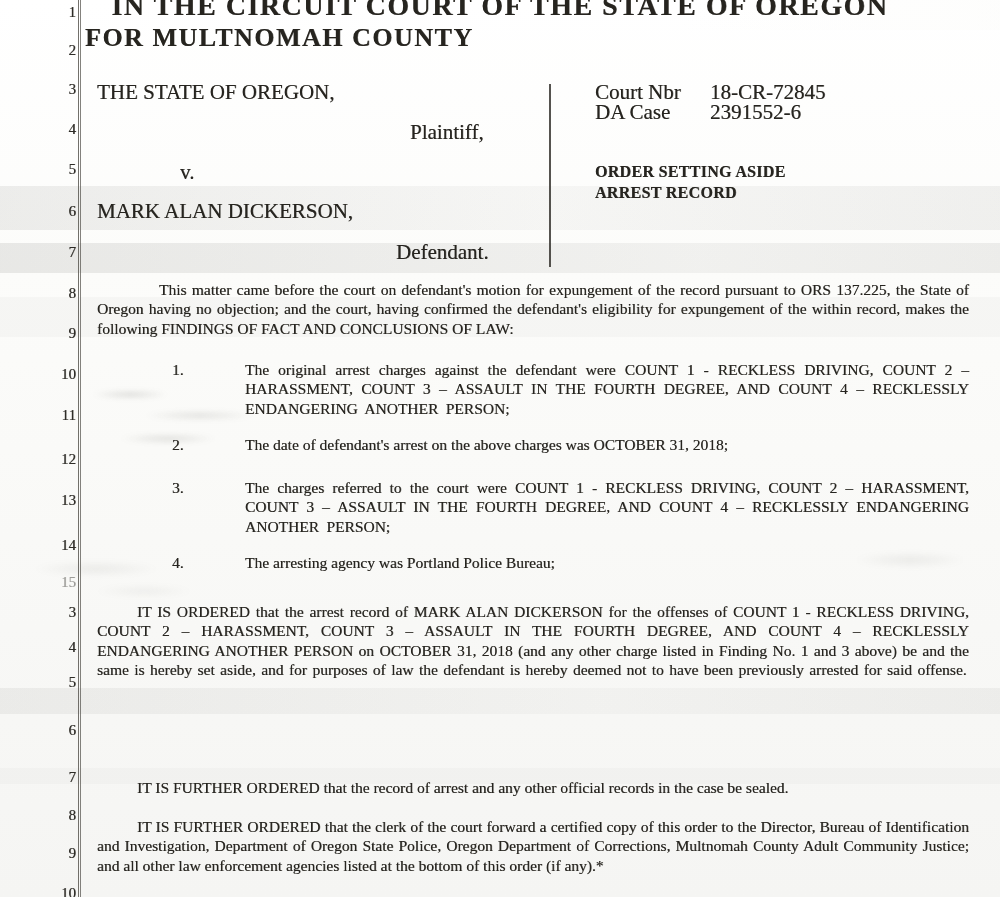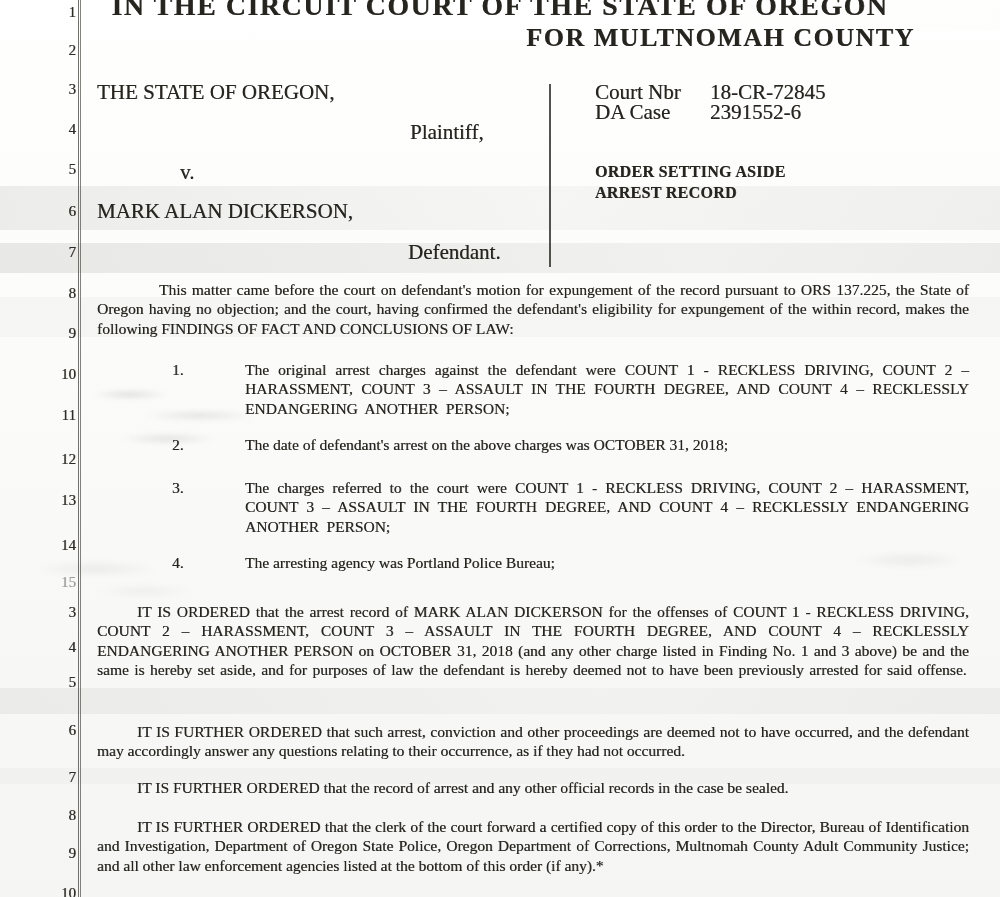--- a/index.html
+++ b/index.html
@@ -43,21 +43,21 @@
   .vrule-caption { position:absolute; left:549px; top:84px; width:2px; height:183px; background:rgba(55,53,48,.85); }
 
   
   .lineno { position:absolute; left:40px; width:36px; text-align:right;
     font-size:15px; line-height:18px; color:#2e2c27; }
   .lineno.faded { opacity:.45; }
 
   
   .header1 { position:absolute; left:85px; top:-10px; width:830px; text-align:center;
     font-size:28px; font-weight:bold; letter-spacing:1.5px; white-space:nowrap; }
-  .header2 { position:absolute; left:85px; top:23px; width:830px; text-align:right;
+  .header2 { position:absolute; left:85px; top:23px; width:830px; text-align:left;
     font-size:26px; font-weight:bold; letter-spacing:1.5px; white-space:nowrap; }
 
   
   .cap { position:absolute; font-size:21px; line-height:19px; white-space:nowrap; }
   .cap-bold { font-weight:bold; font-size:16px; letter-spacing:.3px;text-align:center; }
 
   
   .para { position:absolute; left:97px; width:872px; font-size:15.5px;
     line-height:19.4px; text-align:justify; }
   .intro { text-indent:62px; }
@@ -111,21 +111,21 @@
   <span class="lineno scan-text" style="top:844px">9</span>
   <span class="lineno scan-text" style="top:884px">10</span>
 
   <div class="header1 scan-text">IN THE CIRCUIT COURT OF THE STATE OF OREGON</div>
   <div class="header2 scan-text">FOR MULTNOMAH COUNTY</div>
 
   <div class="cap scan-text" style="left:97px; top:83px">THE STATE OF OREGON,</div>
   <div class="cap scan-text" style="left:410px; top:123px">Plaintiff,</div>
   <div class="cap scan-text" style="left:180px; top:163px">v.</div>
   <div class="cap scan-text" style="left:97px; top:202px">MARK ALAN DICKERSON,</div>
-  <div class="cap scan-text" style="left:408px; top:243px">Defendant.</div>
+  <div class="cap scan-text" style="left:396px; top:243px">Defendant.</div>
 
   <div class="cap scan-text" style="left:595px; top:83px">Court Nbr</div>
   <div class="cap scan-text" style="left:710px; top:83px">18-CR-72845</div>
   <div class="cap scan-text" style="left:595px; top:103px">DA Case</div>
   <div class="cap scan-text" style="left:710px; top:103px">2391552-6</div>
   <div class="cap cap-bold scan-text" style="left:595px; top:162px">ORDER SETTING ASIDE</div>
   <div class="cap cap-bold scan-text" style="left:595px; top:183px">ARREST RECORD</div>
 
   <div class="para intro scan-text" style="top:280px">This matter came before the court on defendant's motion for expungement of the record pursuant to ORS 137.225, the State of Oregon having no objection; and the court, having confirmed the defendant's eligibility for expungement of the within record, makes the following FINDINGS OF FACT AND CONCLUSIONS OF LAW:</div>
 
@@ -140,17 +140,16 @@
   <div class="finding" style="top:478px">
     <span class="num scan-text">3.</span>
     <div class="ftext ws3 scan-text">The charges referred to the court were COUNT 1 - RECKLESS DRIVING, COUNT 2 – HARASSMENT, COUNT 3 – ASSAULT IN THE FOURTH DEGREE, AND COUNT 4 – RECKLESSLY ENDANGERING ANOTHER PERSON;</div>
   </div>
   <div class="finding" style="top:553px">
     <span class="num scan-text">4.</span>
     <div class="ftext scan-text">The arresting agency was Portland Police Bureau;</div>
   </div>
 
   <div class="para orderpara ws1 scan-text" style="top:602px">IT IS ORDERED that the arrest record of MARK ALAN DICKERSON for the offenses of COUNT 1 - RECKLESS DRIVING, COUNT 2 – HARASSMENT, COUNT 3 – ASSAULT IN THE FOURTH DEGREE, AND COUNT 4 – RECKLESSLY ENDANGERING ANOTHER PERSON on OCTOBER 31, 2018 (and any other charge listed in Finding No. 1 and 3 above) be and the same is hereby set aside, and for purposes of law the defendant is hereby deemed not to have been previously arrested for said offense.</div>
-  <div class="para orderpara scan-text" style="top:722px">IT IS FURTHER ORDERED that such arrest, conviction and other proceedings are deemed not to have occurred, and the defendant may accordingly answer any questions relating to their occurrence, as if they had not occurred.</div>
   <div class="para orderpara scan-text" style="top:778px">IT IS FURTHER ORDERED that the record of arrest and any other official records in the case be sealed.</div>
   <div class="para orderpara scan-text" style="top:817px">IT IS FURTHER ORDERED that the clerk of the court forward a certified copy of this order to the Director, Bureau of Identification and Investigation, Department of Oregon State Police, Oregon Department of Corrections, Multnomah County Adult Community Justice; and all other law enforcement agencies listed at the bottom of this order (if any).*</div>
 
 </div>
 
 </body></html>

